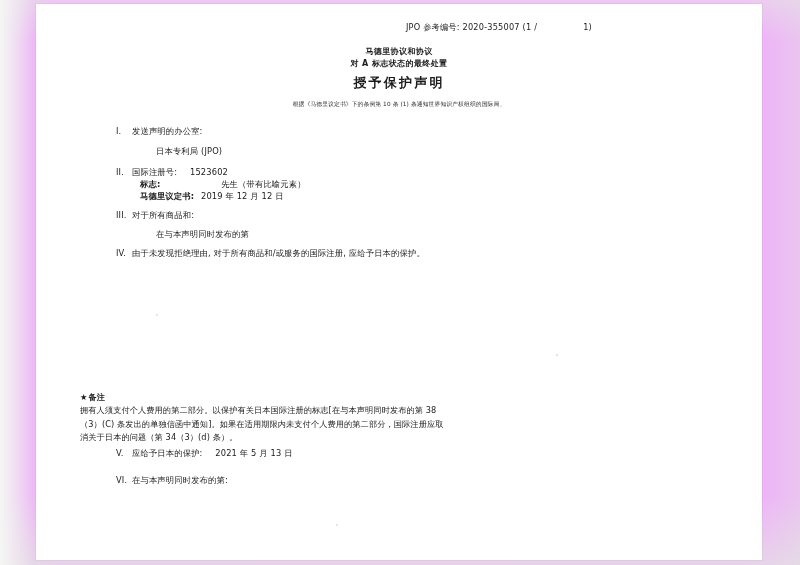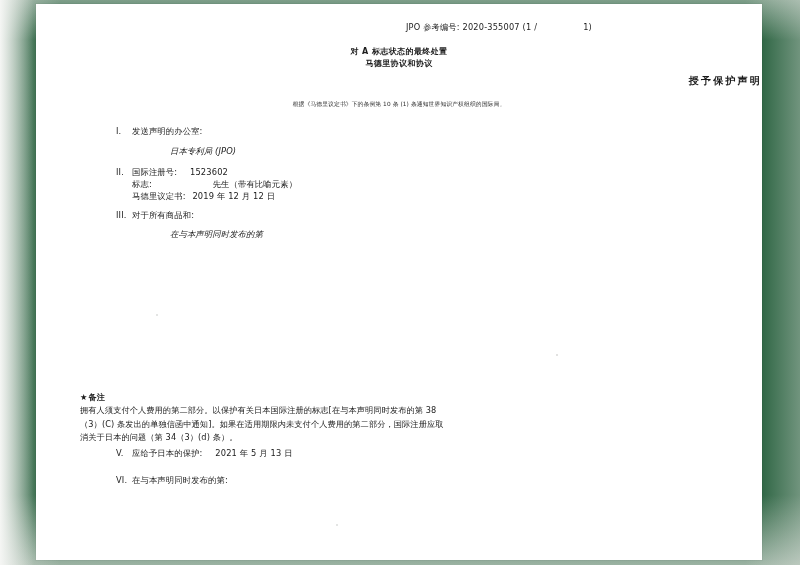--- a/index.html
+++ b/index.html
@@ -11,21 +11,21 @@
     width: 800px;
     height: 565px;
     font-family: "DejaVu Sans", sans-serif;
     color: #1b1b1b;
     overflow: hidden;
   }
   #page {
     position: relative;
     width: 800px;
     height: 565px;
-    background: #14532d;
+    background: #f0abfc;
   }
   
   #page:before {
     content: "";
     position: absolute;
     inset: 0;
     background:
       linear-gradient(90deg, rgba(226,228,224,0.55) 0px, rgba(255,255,255,0) 60px),
       linear-gradient(270deg, rgba(226,228,224,0.45) 0px, rgba(255,255,255,0) 55px),
       linear-gradient(180deg, rgba(232,233,230,0.5) 0px, rgba(255,255,255,0) 40px),
@@ -81,22 +81,22 @@
     font-size: 8px;
     font-weight: bold;
     line-height: 1.55;
     letter-spacing: 0.4px;
   }
   .title-main {
     position: absolute;
     left: 0;
     top: 70px;
     width: 726px;
-    text-align: right;
-    font-size: 10px;
+    text-align: center;
+    font-size: 13px;
     font-weight: bold;
     letter-spacing: 2.2px;
   }
   .legal-note {
     position: absolute;
     left: 0;
     top: 96px;
     width: 726px;
     text-align: center;
     font-size: 5.8px;
@@ -108,25 +108,25 @@
     font-size: 8.3px;
     line-height: 1.6;
     letter-spacing: 0.15px;
     padding-left: 36px;
   }
   .sec .num {
     display: inline-block;
     width: 16px;
   }
   .indent1 {
-    margin-left: 54px;
-    font-style: italic;
+    margin-left: 40px;
   }
   .indent2 {
-    margin-left: 16px;
+    margin-left: 24px;
+    font-weight: bold;
   }
   .s1 { left: 44px; top: 121px; }
   .s1-val { left: 44px; top: 141px; }
   .s2 { left: 44px; top: 162px; }
   .s2-l2 { left: 44px; top: 174px; }
   .s2-l3 { left: 44px; top: 186px; }
   .s3 { left: 44px; top: 205px; }
   .s3-val { left: 44px; top: 224px; }
   .s4 { left: 44px; top: 243px; width: 640px; }
   .note-block {
@@ -159,22 +159,22 @@
 
 <div id="page">
   <div class="sheet">
     <div class="content">
 
       <div class="hdr-ref">
         <span>JPO 参考编号: 2020-355007 (1 /</span><span class="paren-right">1)</span>
       </div>
 
       <div class="title-block">
+        <div class="title-small">马德里协议和协议</div>
         <div class="title-small">对 A 标志状态的最终处置</div>
-        <div class="title-small">马德里协议和协议</div>
       </div>
 
       <div class="title-main">授予保护声明</div>
 
       <div class="legal-note">根据《马德里议定书》下的条例第 10 条 (1) 条通知世界知识产权组织的国际局。</div>
 
       <div class="sec s1">
         <span class="num">I.</span><span>发送声明的办公室:</span>
       </div>
       <div class="sec s1-val">
@@ -194,20 +194,23 @@
         <span style="display:inline-block;width:4px;"></span><span>2019 年 12 月 12 日</span>
       </div>
 
       <div class="sec s3">
         <span class="num">III.</span><span>对于所有商品和:</span>
       </div>
       <div class="sec s3-val">
         <span class="indent1">在与本声明同时发布的第</span>
       </div>
 
+      <div class="sec s4">
+        <span class="num">IV.</span><span>由于未发现拒绝理由, 对于所有商品和/或服务的国际注册, 应给予日本的保护。</span>
+      </div>
 
       <div class="note-block">
         <div>
           <span class="note-star">★</span><span class="note-head">备注</span>
         </div>
         <div>拥有人须支付个人费用的第二部分。以保护有关日本国际注册的标志[在与本声明同时发布的第 38</div>
         <div>（3）(C) 条发出的单独信函中通知]。如果在适用期限内未支付个人费用的第二部分，国际注册应取</div>
         <div>消关于日本的问题（第 34（3）(d) 条）。</div>
       </div>
 

